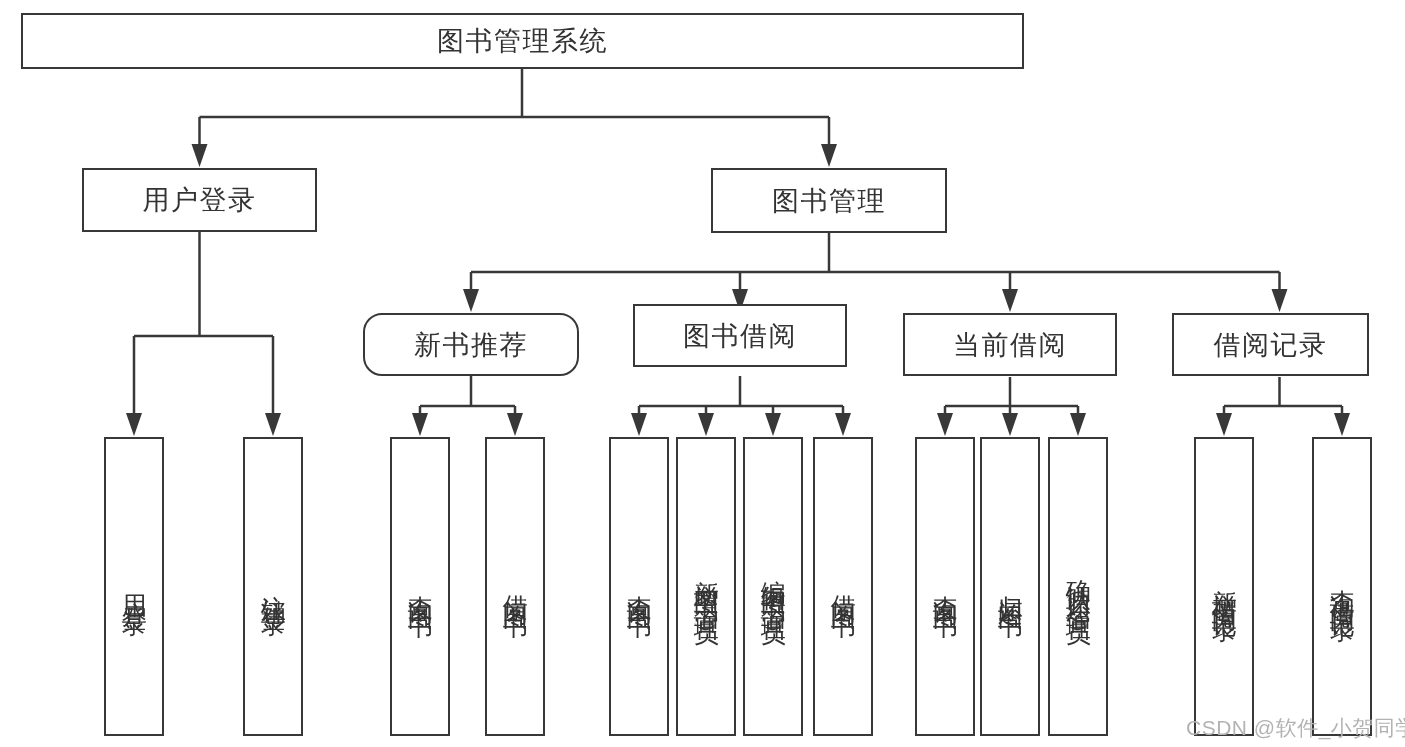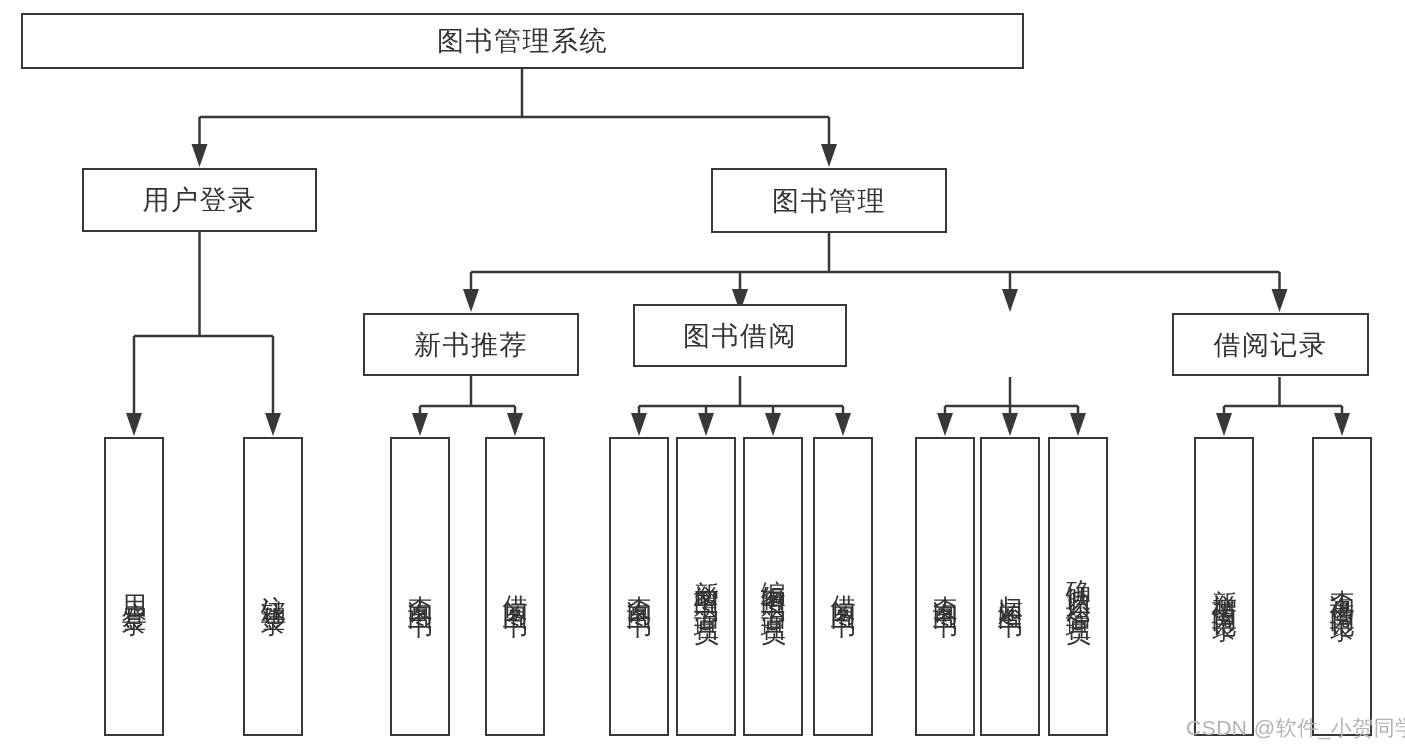--- a/index.html
+++ b/index.html
@@ -87,25 +87,28 @@
     <span class="h-label">图书管理系统</span>
   </div>
 
   <div class="node" style="left:82px;top:168px;width:235px;height:64px;">
     <span class="h-label">用户登录</span>
   </div>
   <div class="node" style="left:711px;top:168px;width:236px;height:65px;">
     <span class="h-label">图书管理</span>
   </div>
 
-  <div class="node" style="left:363px;top:313px;width:216px;height:63px;">
+  <div class="node" style="left:363px;top:313px;width:216px;height:63px;border-radius:19px;">
     <span class="h-label">新书推荐</span>
   </div>
   <div class="node" style="left:633px;top:304px;width:214px;height:63px;">
     <span class="h-label">图书借阅</span>
+  </div>
+  <div class="node" style="left:903px;top:313px;width:214px;height:63px;">
+    <span class="h-label">当前借阅</span>
   </div>
   <div class="node" style="left:1172px;top:313px;width:197px;height:63px;">
     <span class="h-label">借阅记录</span>
   </div>
 
   <div class="node" style="left:104px;top:437px;width:60px;height:299px;">
     <span class="v-label">用户登录</span>
   </div>
   <div class="node" style="left:243px;top:437px;width:60px;height:299px;">
     <span class="v-label">注销登录</span>

